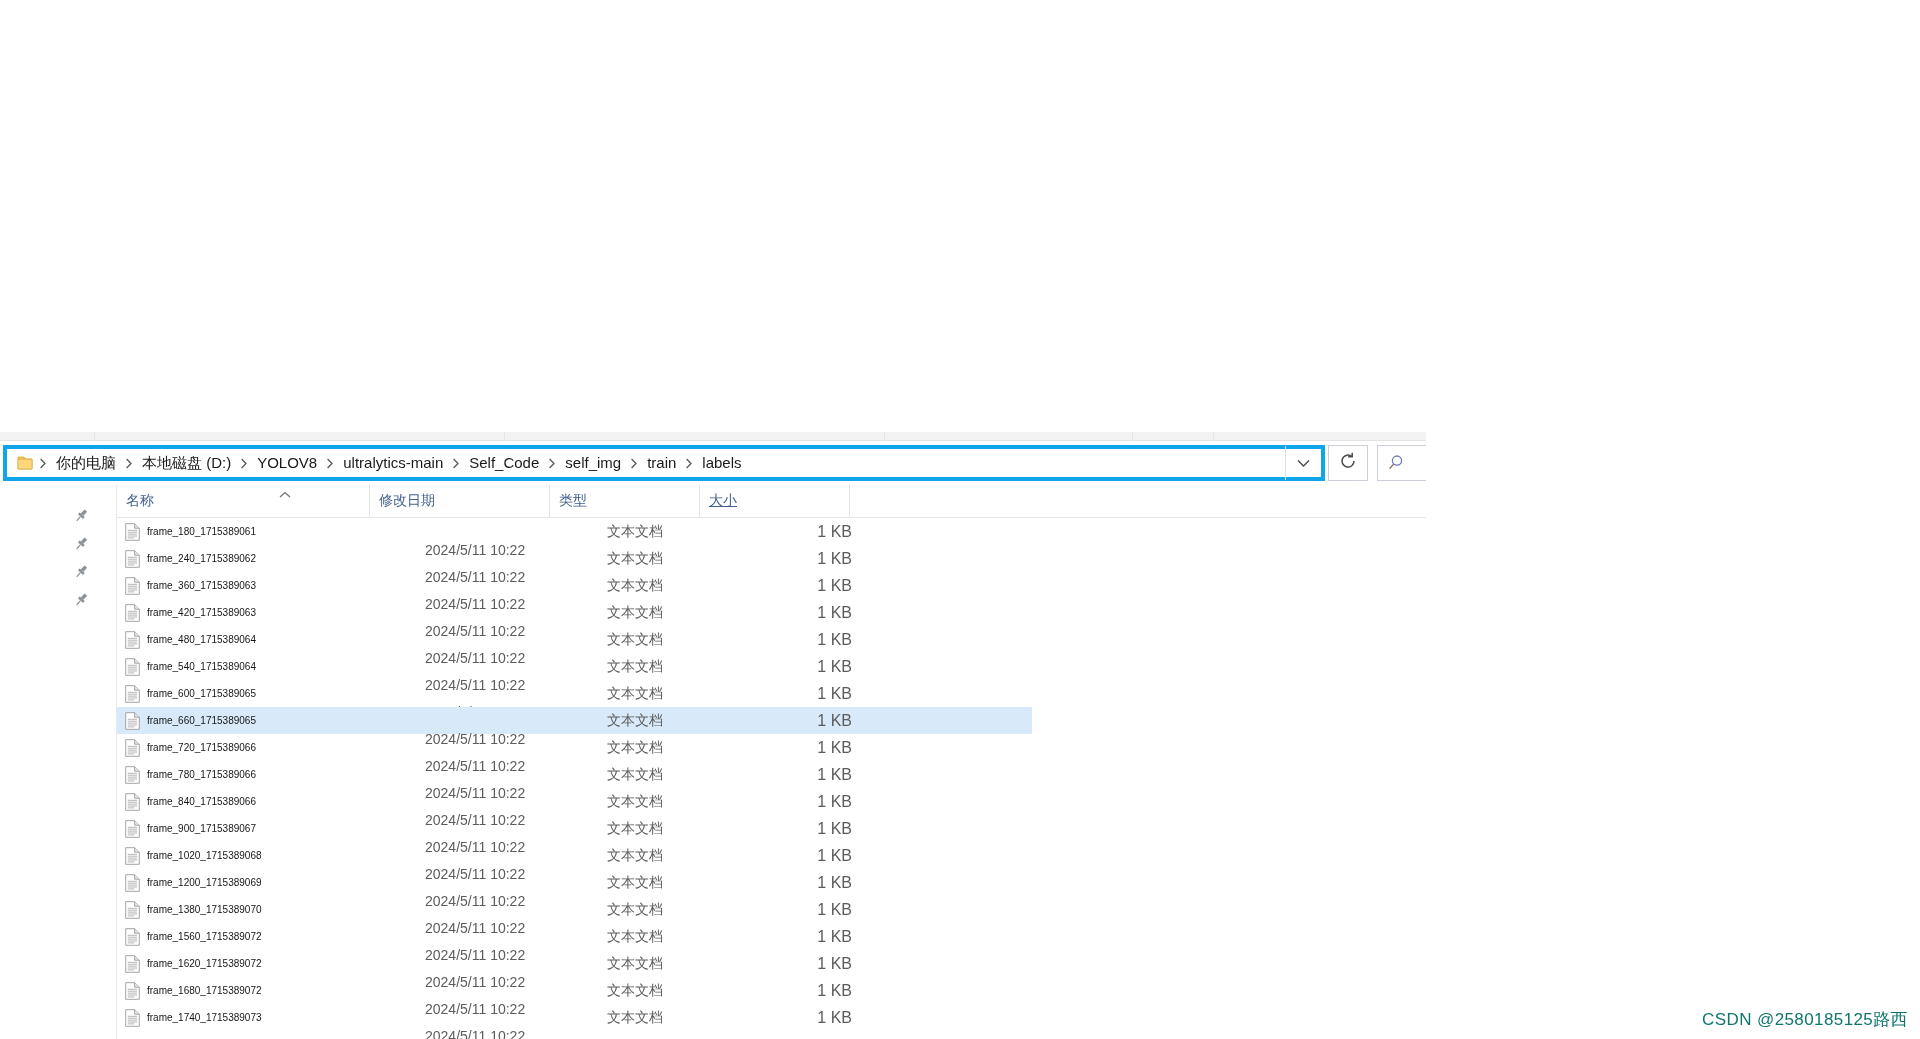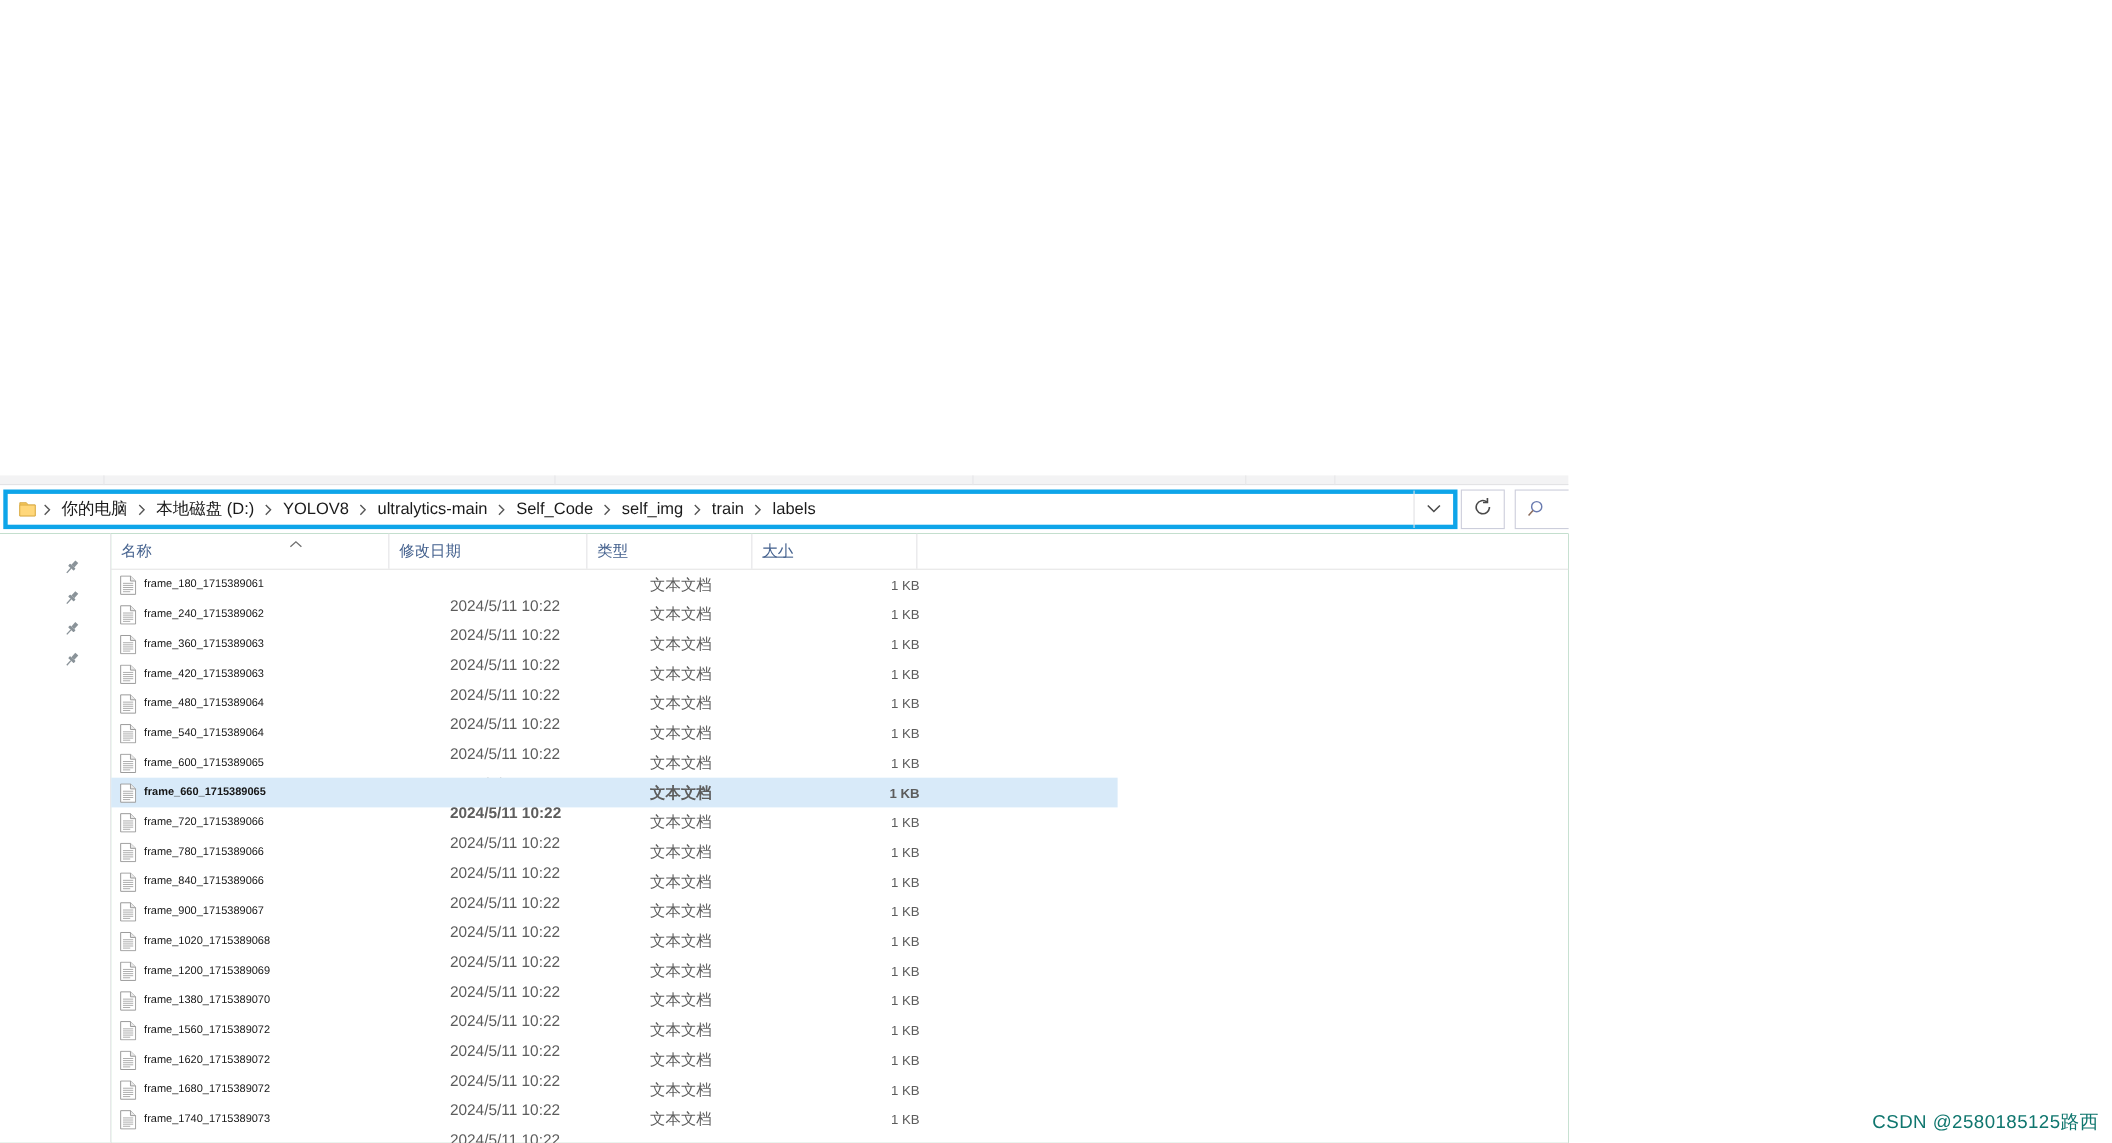--- a/index.html
+++ b/index.html
@@ -156,25 +156,25 @@
     font-size: 14px;
     color: #666;
     background: transparent;
     width: 170px;
     font-family: "Liberation Sans", sans-serif;
   }
 
   
   .content {
     position: absolute;
-    left: 0;
+    left: 16px;
     top: 53px;
     width: 1426px;
     height: 554px;
-    background: #15803d;
+    background: #7dd3fc;
   }
 
   
   .navpane {
     position: absolute;
     left: 0;
     top: 0;
     width: 101px;
     height: 554px;
     background: #ffffff;
@@ -239,21 +239,21 @@
     overflow: hidden;
   }
   .filerow {
     position: relative;
     height: 27px;
     width: 915px;
     display: flex;
     align-items: center;
     cursor: default;
   }
-  .filerow.selected { background: #d8eaf9; font-weight: bold; }
+  .filerow.selected { background: #d8eaf9; }
 
   .fileicon {
     position: absolute;
     left: 8px;
     top: 5px;
     width: 15px;
     height: 18px;
   }
   .fname {
     position: absolute;
@@ -275,21 +275,21 @@
     left: 490px;
     font-size: 14px;
     color: #5c5c5c;
     white-space: nowrap;
   }
   .fsize {
     position: absolute;
     left: 660px;
     width: 75px;
     text-align: right;
-    font-size: 12px;
+    font-size: 16px;
     color: #5c5c5c;
     white-space: nowrap;
   }
 
   
   .watermark {
     position: absolute;
     right: 12px;
     bottom: 8px;
     font-size: 17px;

